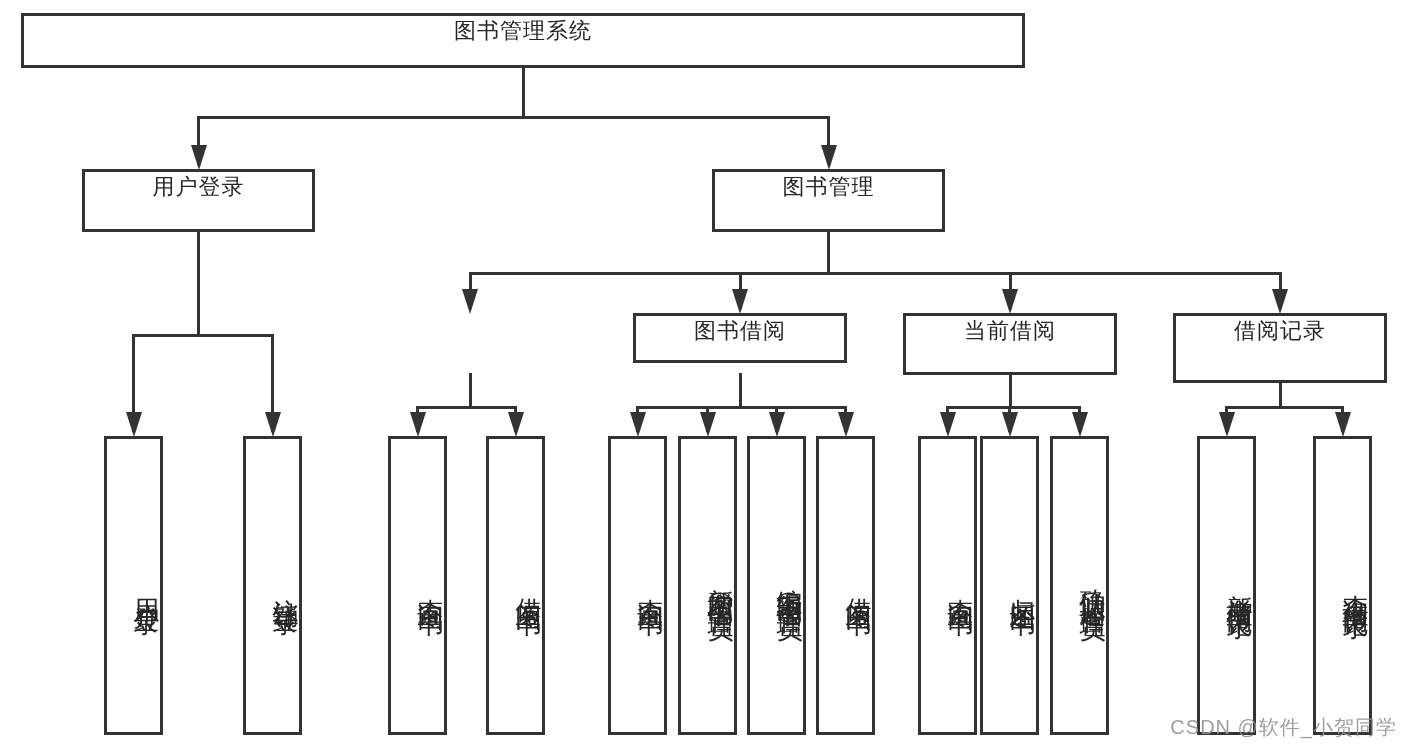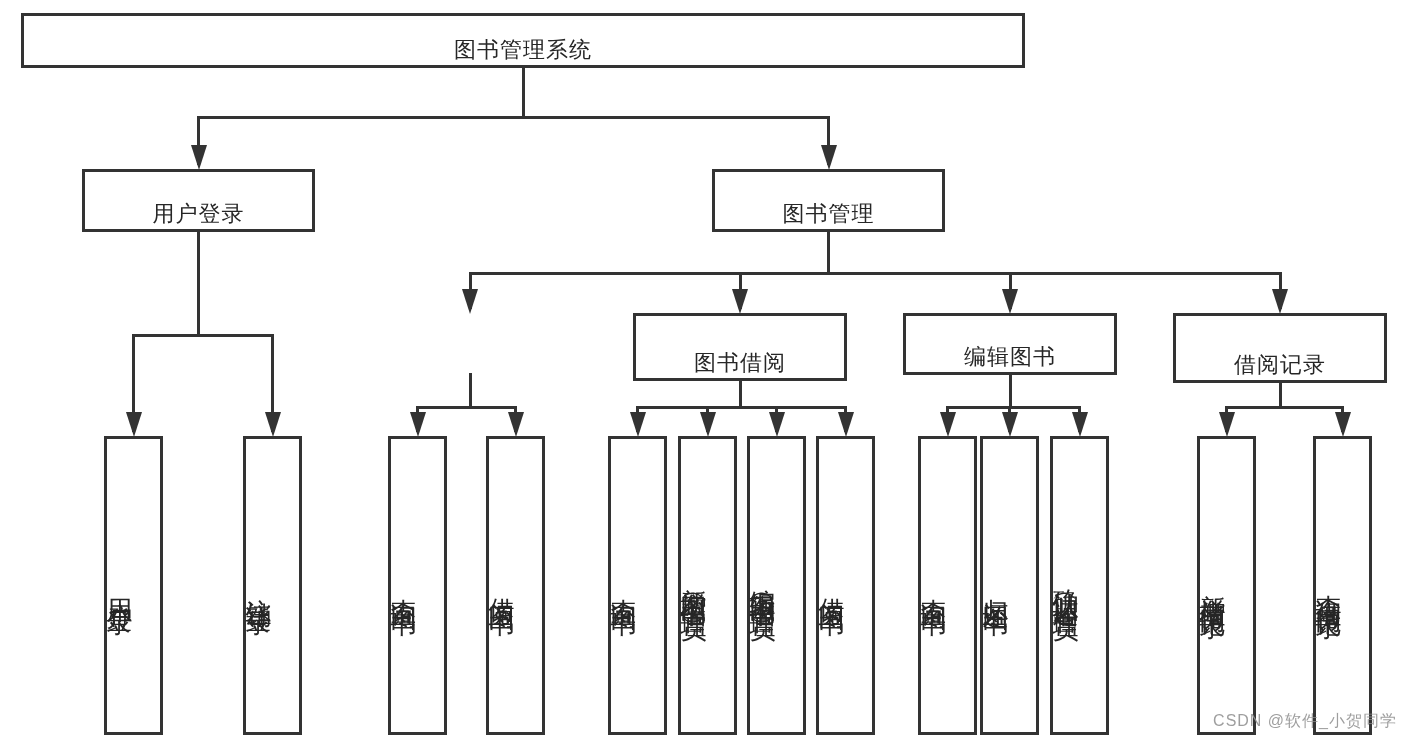--- a/index.html
+++ b/index.html
@@ -14,21 +14,21 @@
     background: #ffffff;
     font-family: "Liberation Sans", "DejaVu Sans", sans-serif;
     overflow: hidden;
   }
   .box {
     position: absolute;
     box-sizing: border-box;
     background: #ffffff;
     border: 3px solid #333333;
     display: flex;
-    align-items: flex-end;
+    align-items: flex-start;
     justify-content: center;
     color: #262626;
     z-index: 2;
   }
   .box-h {
     font-size: 22px;
     letter-spacing: 1px;
     white-space: nowrap;
   }
   .box-v {
@@ -48,22 +48,22 @@
     width: 0;
     height: 0;
     border-left: 8px solid transparent;
     border-right: 8px solid transparent;
     border-top: 25px solid #333333;
     z-index: 3;
   }
   .watermark {
     position: absolute;
     right: 8px;
-    bottom: 15px;
-    font-size: 16px;
+    bottom: 6px;
+    font-size: 20px;
     color: rgba(148, 148, 148, 0.9);
     letter-spacing: 1px;
     z-index: 6;
     white-space: nowrap;
   }
 </style>
 </head>
 <body>
 
 <div id="canvas">
@@ -72,25 +72,25 @@
     <span>图书管理系统</span>
   </div>
 
   <div class="box box-h" style="left:82px; top:169px; width:233px; height:63px;">
     <span>用户登录</span>
   </div>
   <div class="box box-h" style="left:712px; top:169px; width:233px; height:63px;">
     <span>图书管理</span>
   </div>
 
-  <div class="box box-h" style="left:633px; top:313px; width:214px; height:68px;">
+  <div class="box box-h" style="left:633px; top:313px; width:214px; height:50px;">
     <span>图书借阅</span>
   </div>
   <div class="box box-h" style="left:903px; top:313px; width:214px; height:62px;">
-    <span>编辑图书</span>
+    <span>当前借阅</span>
   </div>
   <div class="box box-h" style="left:1173px; top:313px; width:214px; height:70px;">
     <span>借阅记录</span>
   </div>
 
   <div class="box box-v" style="left:104px; top:436px; width:59px; height:299px;">
     <span>用户登录</span>
   </div>
   <div class="box box-v" style="left:243px; top:436px; width:59px; height:299px;">
     <span>注销登录</span>

